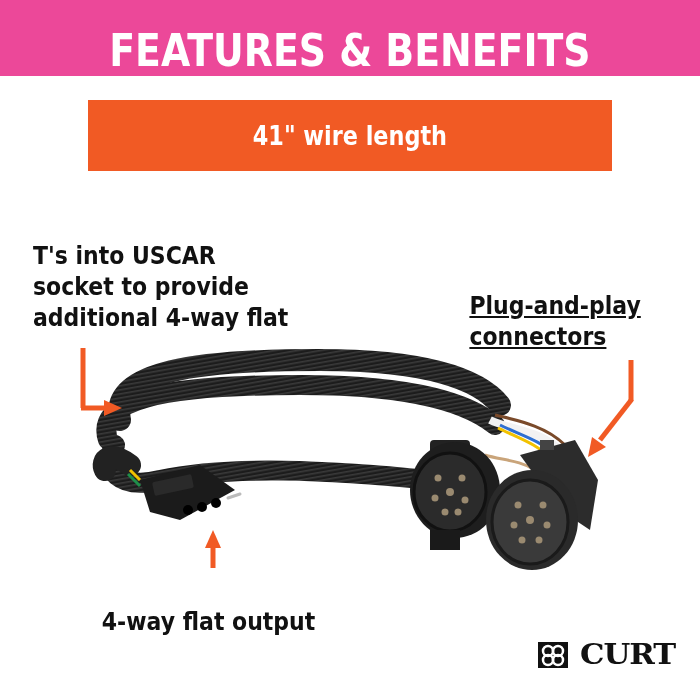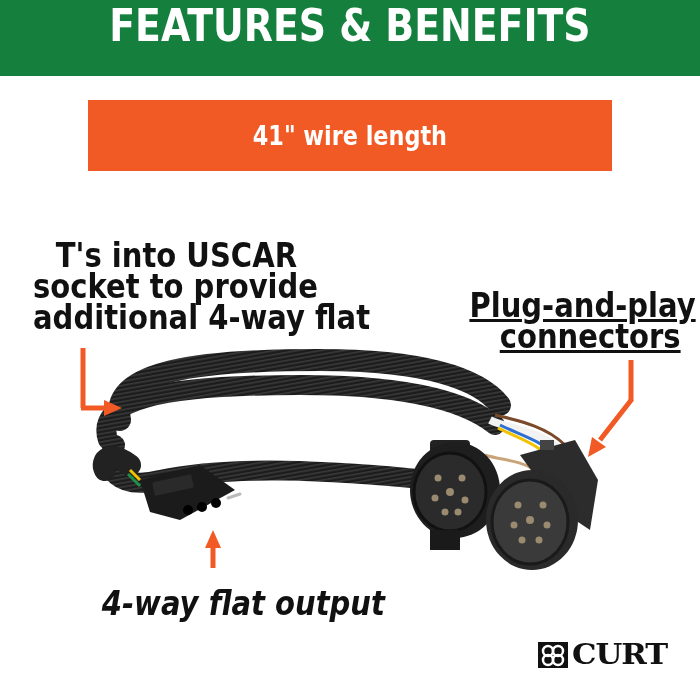--- a/index.html
+++ b/index.html
@@ -1,32 +1,32 @@
 <!DOCTYPE html>
 <html><head>
 <meta charset="utf-8">
 <style>
   html, body { margin: 0; padding: 0; }
   body { width: 700px; height: 700px; background: #ffffff; position: relative; overflow: hidden;
          font-family: "DejaVu Sans", "Liberation Sans", sans-serif; }
-  .header { position: absolute; left: 0; top: 0; width: 700px; height: 76px; background: #15803d;
-            display: flex; align-items: flex-start; justify-content: center; }
+  .header { position: absolute; left: 0; top: 0; width: 700px; height: 76px; background: #ec4899;
+            display: flex; align-items: flex-end; justify-content: center; }
   .header-title { color: #fff; font-weight: bold; font-size: 44px; letter-spacing: 0px;
                   font-family: "DejaVu Sans", sans-serif; transform: scaleX(0.86); white-space: nowrap; }
   .banner { position: absolute; left: 88px; top: 100px; width: 524px; height: 71px; background: #f15a24;
             display: flex; align-items: center; justify-content: center; }
   .banner-text { color: #fff; font-weight: bold; font-size: 26px; transform: scaleX(0.86); white-space: nowrap; }
-  .callout { position: absolute; color: #111; font-weight: bold; font-size: 33px; line-height: 31px;
-             text-align: right; white-space: nowrap; }
+  .callout { position: absolute; color: #111; font-weight: bold; font-size: 25px; line-height: 31px;
+             text-align: left; white-space: nowrap; }
   .callout span { display: block; transform: scaleX(0.88); }
   #callout-uscar { left: 15px; top: 240px; width: 300px; }
   #callout-plug { left: 455px; top: 290px; width: 240px; text-decoration: underline; }
-  #callout-flat { left: 85px; top: 588px; width: 280px; font-style: italic; }
+  #callout-flat { left: 85px; top: 606px; width: 280px; }
   .product { position: absolute; left: 0; top: 0; width: 700px; height: 700px; }
-  .logo { position: absolute; left: 538px; top: 638px; display: flex; align-items: center; gap: 4px; }
+  .logo { position: absolute; left: 538px; top: 638px; display: flex; align-items: center; gap: 12px; }
   .logo-word { font-family: "DejaVu Serif", serif; font-weight: bold; font-size: 28px; color: #111;
                letter-spacing: -1px; transform: scaleX(1.1); transform-origin: left center; }
 </style>
 </head>
 <body>
 
 <div class="header">
   <div class="header-title">FEATURES &amp; BENEFITS</div>
 </div>
 

